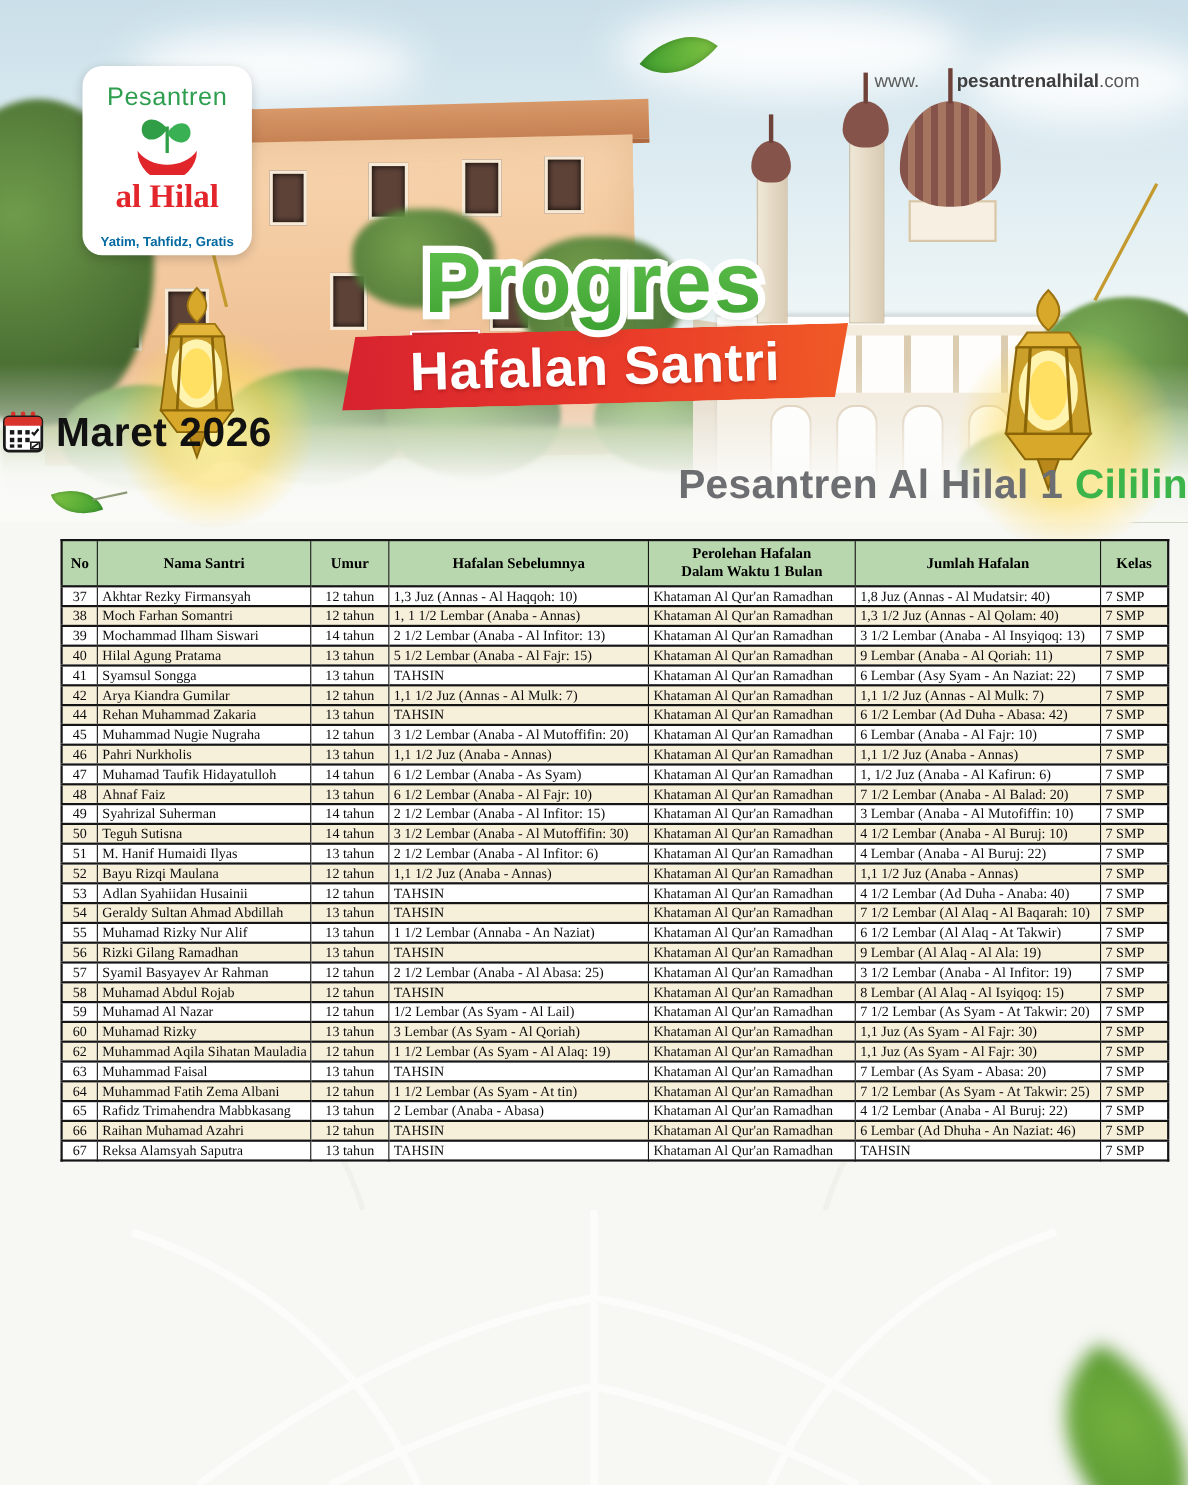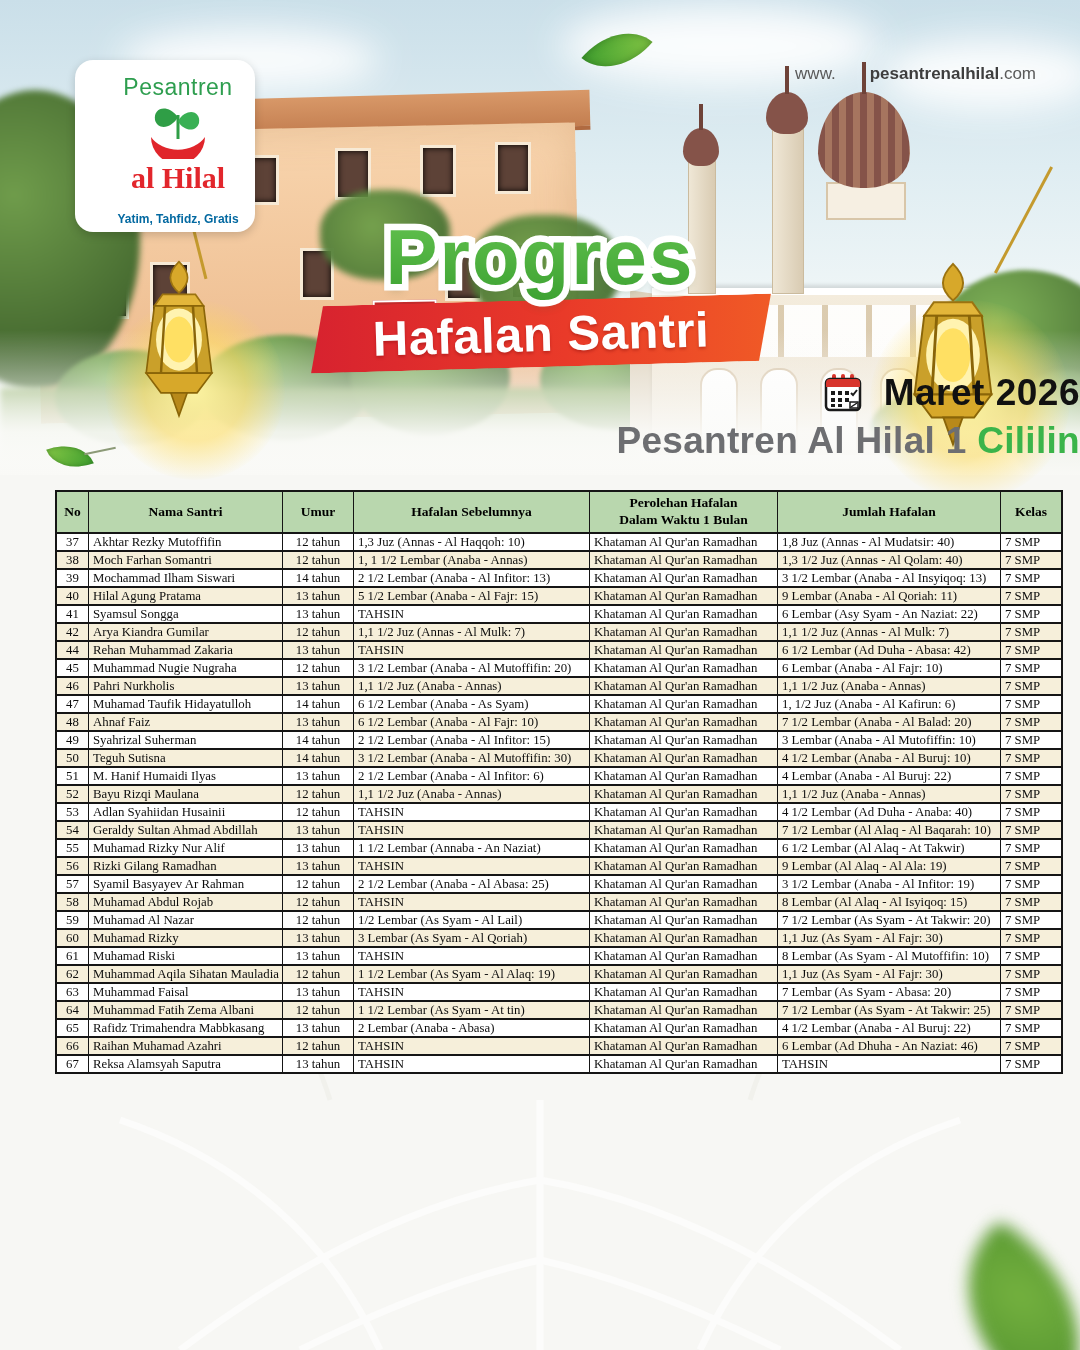--- a/index.html
+++ b/index.html
@@ -35,21 +35,21 @@
   .m-side{position:absolute;left:630px;top:292px;width:24px;height:156px;background:#ded2bd;transform:skewY(8deg);}
   .dome-big{position:absolute;left:818px;top:92px;width:92px;height:96px;background:repeating-linear-gradient(90deg,#855349 0 7px,#a6755f 7px 14px);border-radius:50% 50% 46% 46% / 64% 64% 36% 36%;}
   .dome-drum{position:absolute;left:826px;top:182px;width:76px;height:34px;background:#f6efe2;border:2px solid #d8c6a9;}
   .spike{position:absolute;width:4px;background:#6e4238;}
   .minaret{position:absolute;background:linear-gradient(90deg,#efe7d6,#d9cbb2);border:1px solid #cbbb9e;}
   .mcap{position:absolute;background:#855349;border-radius:50% 50% 42% 42% / 62% 62% 38% 38%;}
 
   .hero-fade{position:absolute;left:0;top:330px;width:1080px;height:146px;background:linear-gradient(180deg,rgba(251,251,249,0),rgba(251,251,249,.92) 70%,#f9f9f6 100%);}
 
   
-  .logo-card{position:absolute;left:75px;top:60px;width:154px;height:172px;background:#ffffff;border-radius:18px;box-shadow:0 3px 10px rgba(0,0,0,.18);text-align:center;z-index:6;padding-left:26px;}
+  .logo-card{position:absolute;left:75px;top:60px;width:154px;height:172px;background:#ffffff;border-radius:18px;box-shadow:0 3px 10px rgba(0,0,0,.18);text-align:center;z-index:6;}
   .logo-line1{margin-top:14px;color:#2e9e4f;font-size:23px;letter-spacing:.5px;}
   .logo-line2{color:#e2262c;font-family:"Liberation Serif",serif;font-weight:bold;font-size:30px;margin-top:-2px;}
   .logo-tag{color:#0369a1;font-size:12px;font-weight:bold;margin-top:17px;}
 
   
   .website{position:absolute;right:44px;top:64px;font-size:17px;color:#5a5a5a;z-index:6;}
   .website b{color:#3e3e3e;margin-left:34px;}
 
   
   .leaf{background:linear-gradient(135deg,#83c544,#3f9e2f);border-radius:0 100% 0 100%;position:absolute;}
@@ -65,21 +65,21 @@
 
   
   .progres{position:absolute;left:0;top:212px;width:1080px;text-align:center;z-index:7;font-weight:bold;font-size:78px;letter-spacing:2px;}
   .progres .stack{position:relative;display:inline-block;}
   .progres .stroke{position:absolute;left:0;top:0;color:#fff;-webkit-text-stroke:13px #ffffff;text-shadow:0 6px 10px rgba(60,90,50,.3);}
   .progres .fill{position:relative;background:linear-gradient(180deg,#63c24f,#3da232);-webkit-background-clip:text;background-clip:text;color:#47b13a;-webkit-text-fill-color:transparent;}
 
   .ribbon{position:absolute;left:310px;top:300px;width:462px;height:67px;background:linear-gradient(90deg,#d7222f,#e93a29 55%,#f05a26);transform:rotate(-1.6deg);clip-path:polygon(3% 0,100% 0,97% 100%,0 100%);box-shadow:0 8px 16px rgba(190,40,30,.3);z-index:6;display:flex;align-items:center;justify-content:center;}
   .ribbon span{color:#ffffff;font-weight:bold;font-size:49px;letter-spacing:.5px;text-shadow:0 2px 3px rgba(120,10,10,.35);}
 
-  .date-row{position:absolute;left:0;top:372px;width:1080px;display:flex;justify-content:flex-end;align-items:center;gap:20px;z-index:7;}
+  .date-row{position:absolute;left:0;top:372px;width:1080px;display:flex;justify-content:flex-start;align-items:center;gap:9px;z-index:7;}
   .date-text{font-size:37px;font-weight:bold;color:#111111;letter-spacing:.5px;}
 
   .heading{position:absolute;left:0;top:420px;width:1080px;text-align:right;font-size:37px;font-weight:bold;color:#6d6e71;z-index:7;letter-spacing:.3px;}
   .heading .green{color:#3bb44a;}
 
   
   .tbl-wrap{position:absolute;left:55px;top:490px;width:970px;z-index:7;}
   table{border-collapse:collapse;table-layout:fixed;width:970px;background:#ffffff;font-family:"Liberation Serif",serif;border:2px solid #151515;}
   th{background:#b9d7ae;font-size:13.5px;font-weight:bold;color:#000;text-align:center;border:1px solid #151515;height:40px;white-space:pre-line;line-height:1.25;padding:0 2px;}
   td{font-size:12.8px;color:#0d0d0d;border:1px solid #151515;border-top-width:2px;height:16px;line-height:16px;padding:0 2px 0 4px;white-space:nowrap;overflow:hidden;}
@@ -261,21 +261,21 @@
             <th style="width: 231px;">Hafalan Sebelumnya</th>
             <th style="width: 183px;">Perolehan Hafalan
 Dalam Waktu 1 Bulan</th>
             <th style="width: 218px;">Jumlah Hafalan</th>
             <th style="width: 56px;">Kelas</th>
           </tr>
         </thead>
         <tbody>
           <tr>
             <td class="col-no">37</td>
-            <td class="col-nama">Akhtar Rezky Mutoffifin</td>
+            <td class="col-nama">Akhtar Rezky Firmansyah</td>
             <td class="col-umur">12 tahun</td>
             <td class="col-sebelumnya">1,3 Juz (Annas - Al Haqqoh: 10)</td>
             <td class="col-perolehan">Khataman Al Qur'an Ramadhan</td>
             <td class="col-jumlah">1,8 Juz (Annas - Al Mudatsir: 40)</td>
             <td class="col-kelas">7 SMP</td>
           </tr>
           <tr class="alt">
             <td class="col-no">38</td>
             <td class="col-nama">Moch Farhan Somantri</td>
             <td class="col-umur">12 tahun</td>
@@ -466,29 +466,20 @@
           </tr>
           <tr class="alt">
             <td class="col-no">60</td>
             <td class="col-nama">Muhamad Rizky</td>
             <td class="col-umur">13 tahun</td>
             <td class="col-sebelumnya">3 Lembar (As Syam - Al Qoriah)</td>
             <td class="col-perolehan">Khataman Al Qur'an Ramadhan</td>
             <td class="col-jumlah">1,1 Juz (As Syam - Al Fajr: 30)</td>
             <td class="col-kelas">7 SMP</td>
           </tr>
-          <tr>
-            <td class="col-no">61</td>
-            <td class="col-nama">Muhamad Riski</td>
-            <td class="col-umur">13 tahun</td>
-            <td class="col-sebelumnya">TAHSIN</td>
-            <td class="col-perolehan">Khataman Al Qur'an Ramadhan</td>
-            <td class="col-jumlah">8 Lembar (As Syam - Al Mutoffifin: 10)</td>
-            <td class="col-kelas">7 SMP</td>
-          </tr>
           <tr class="alt">
             <td class="col-no">62</td>
             <td class="col-nama">Muhammad Aqila Sihatan Mauladia</td>
             <td class="col-umur">12 tahun</td>
             <td class="col-sebelumnya">1 1/2 Lembar (As Syam - Al Alaq: 19)</td>
             <td class="col-perolehan">Khataman Al Qur'an Ramadhan</td>
             <td class="col-jumlah">1,1 Juz (As Syam - Al Fajr: 30)</td>
             <td class="col-kelas">7 SMP</td>
           </tr>
           <tr>

